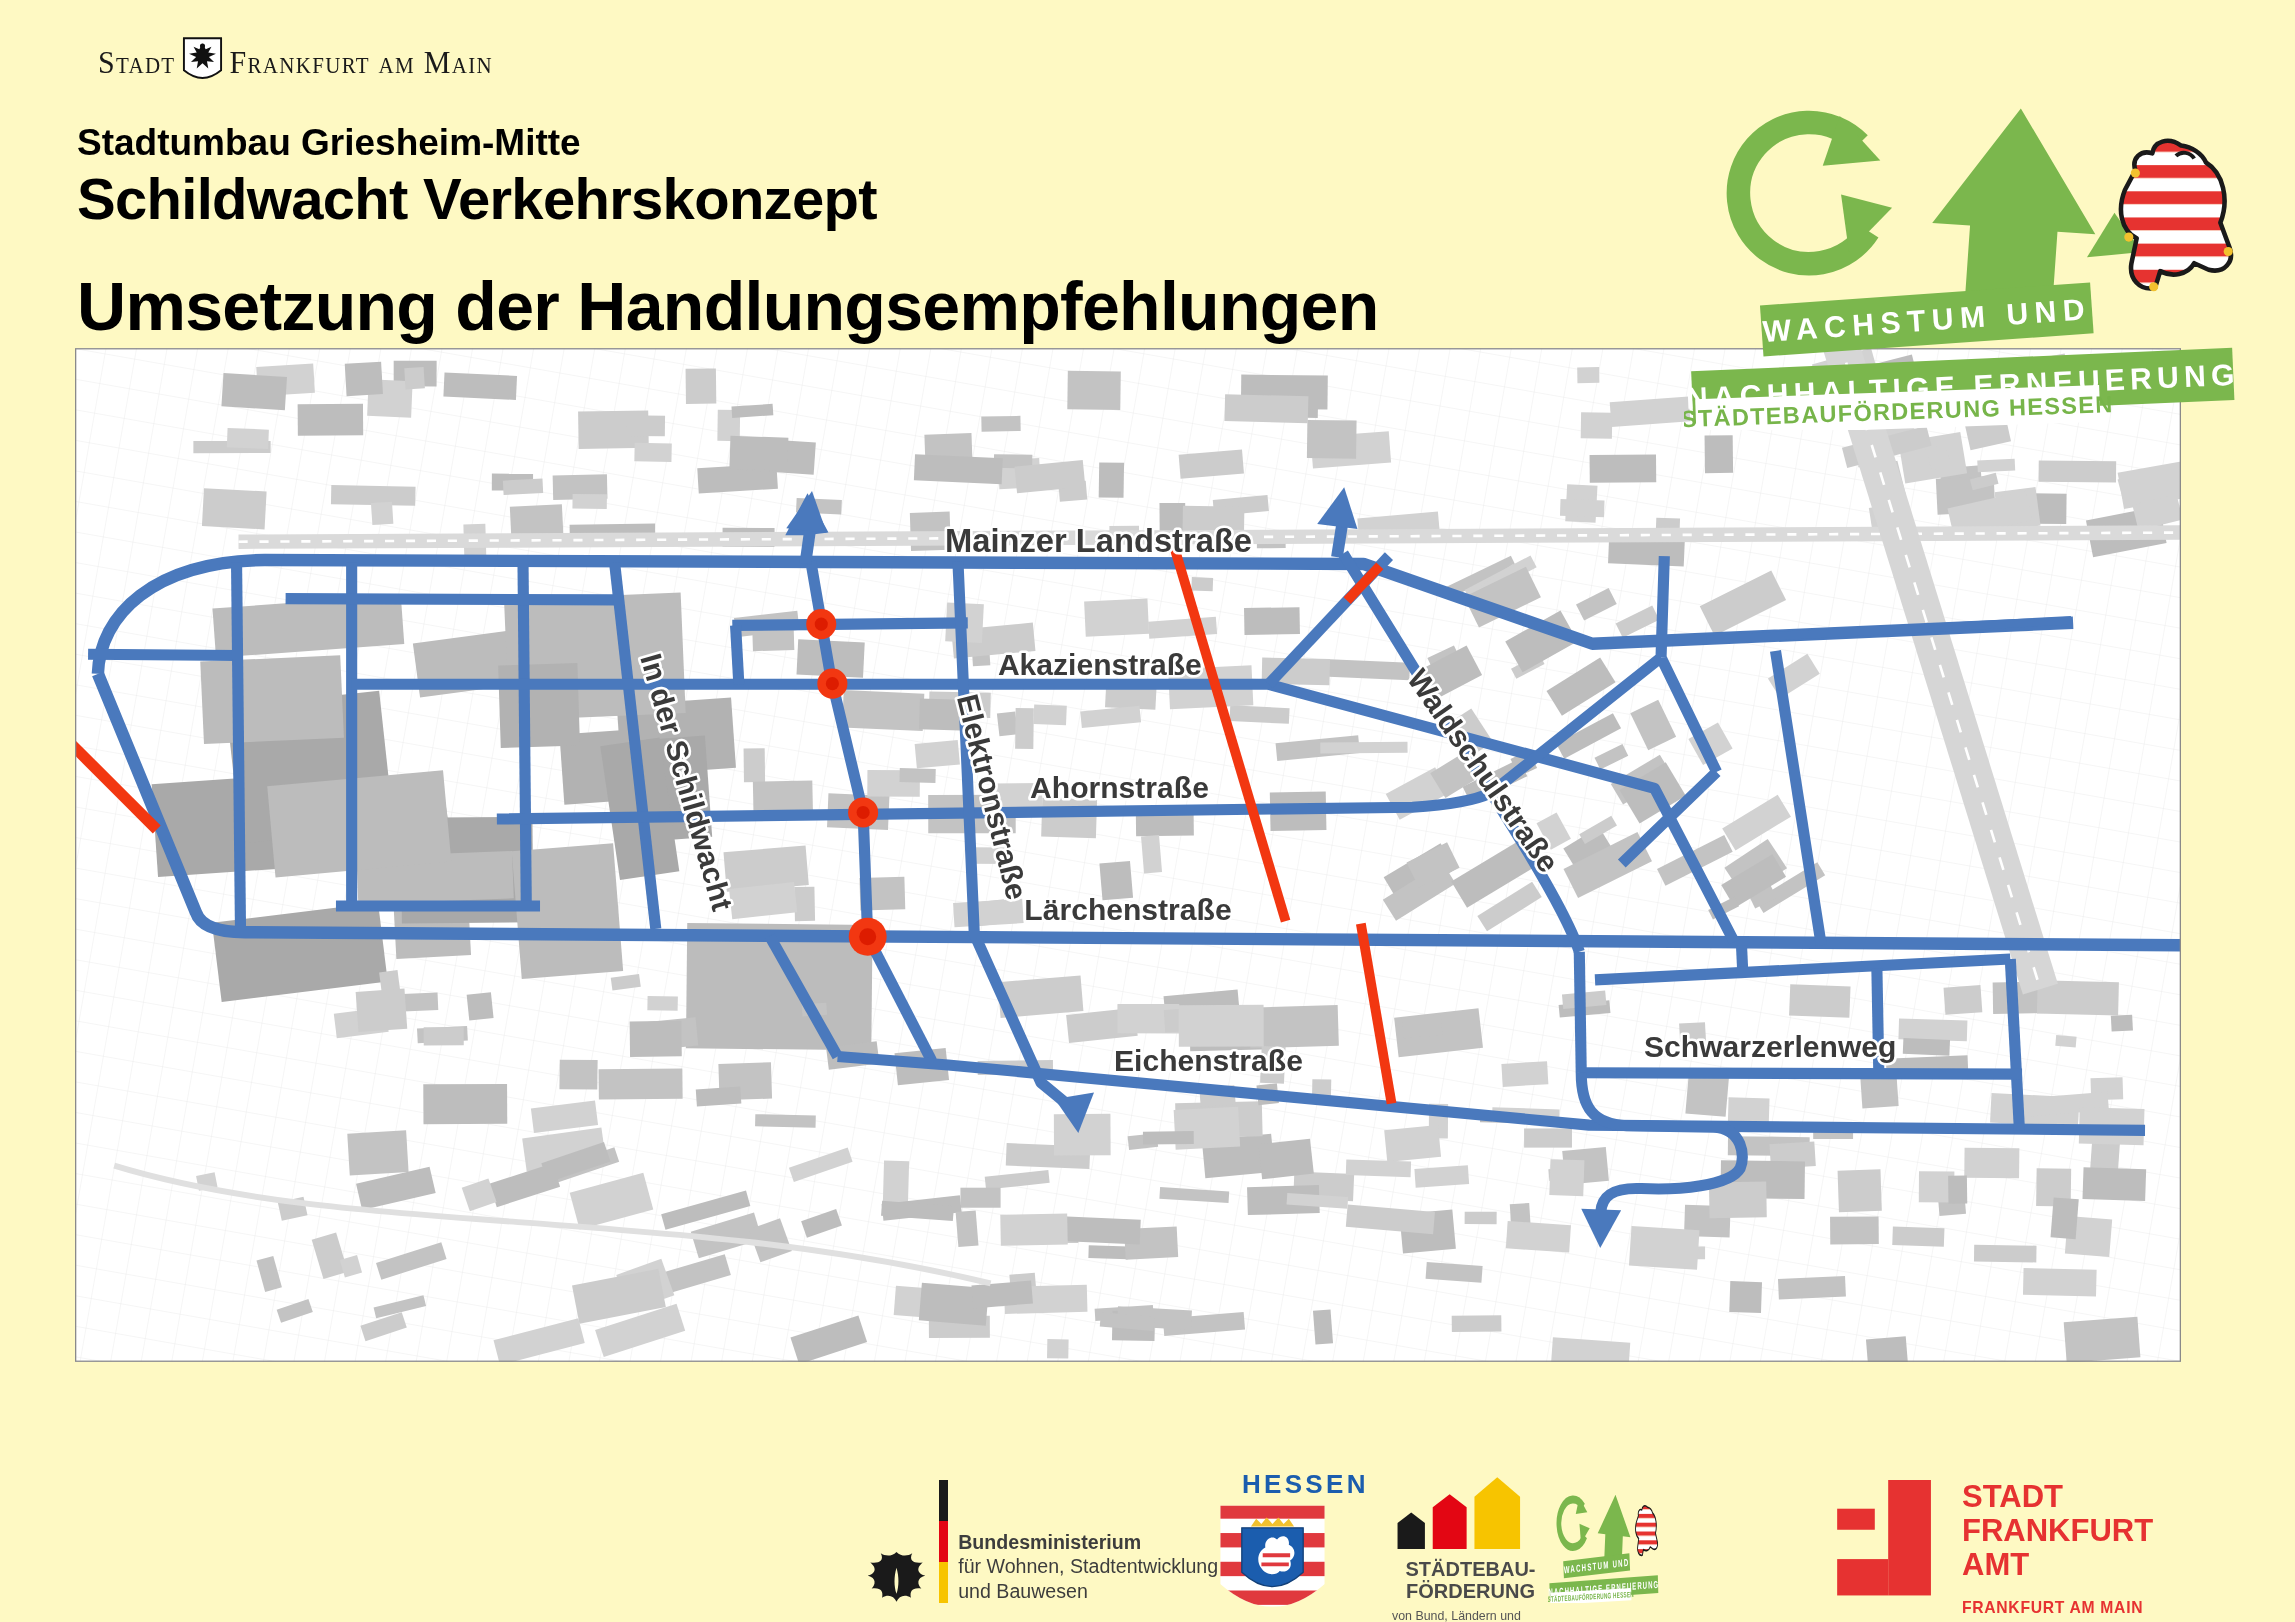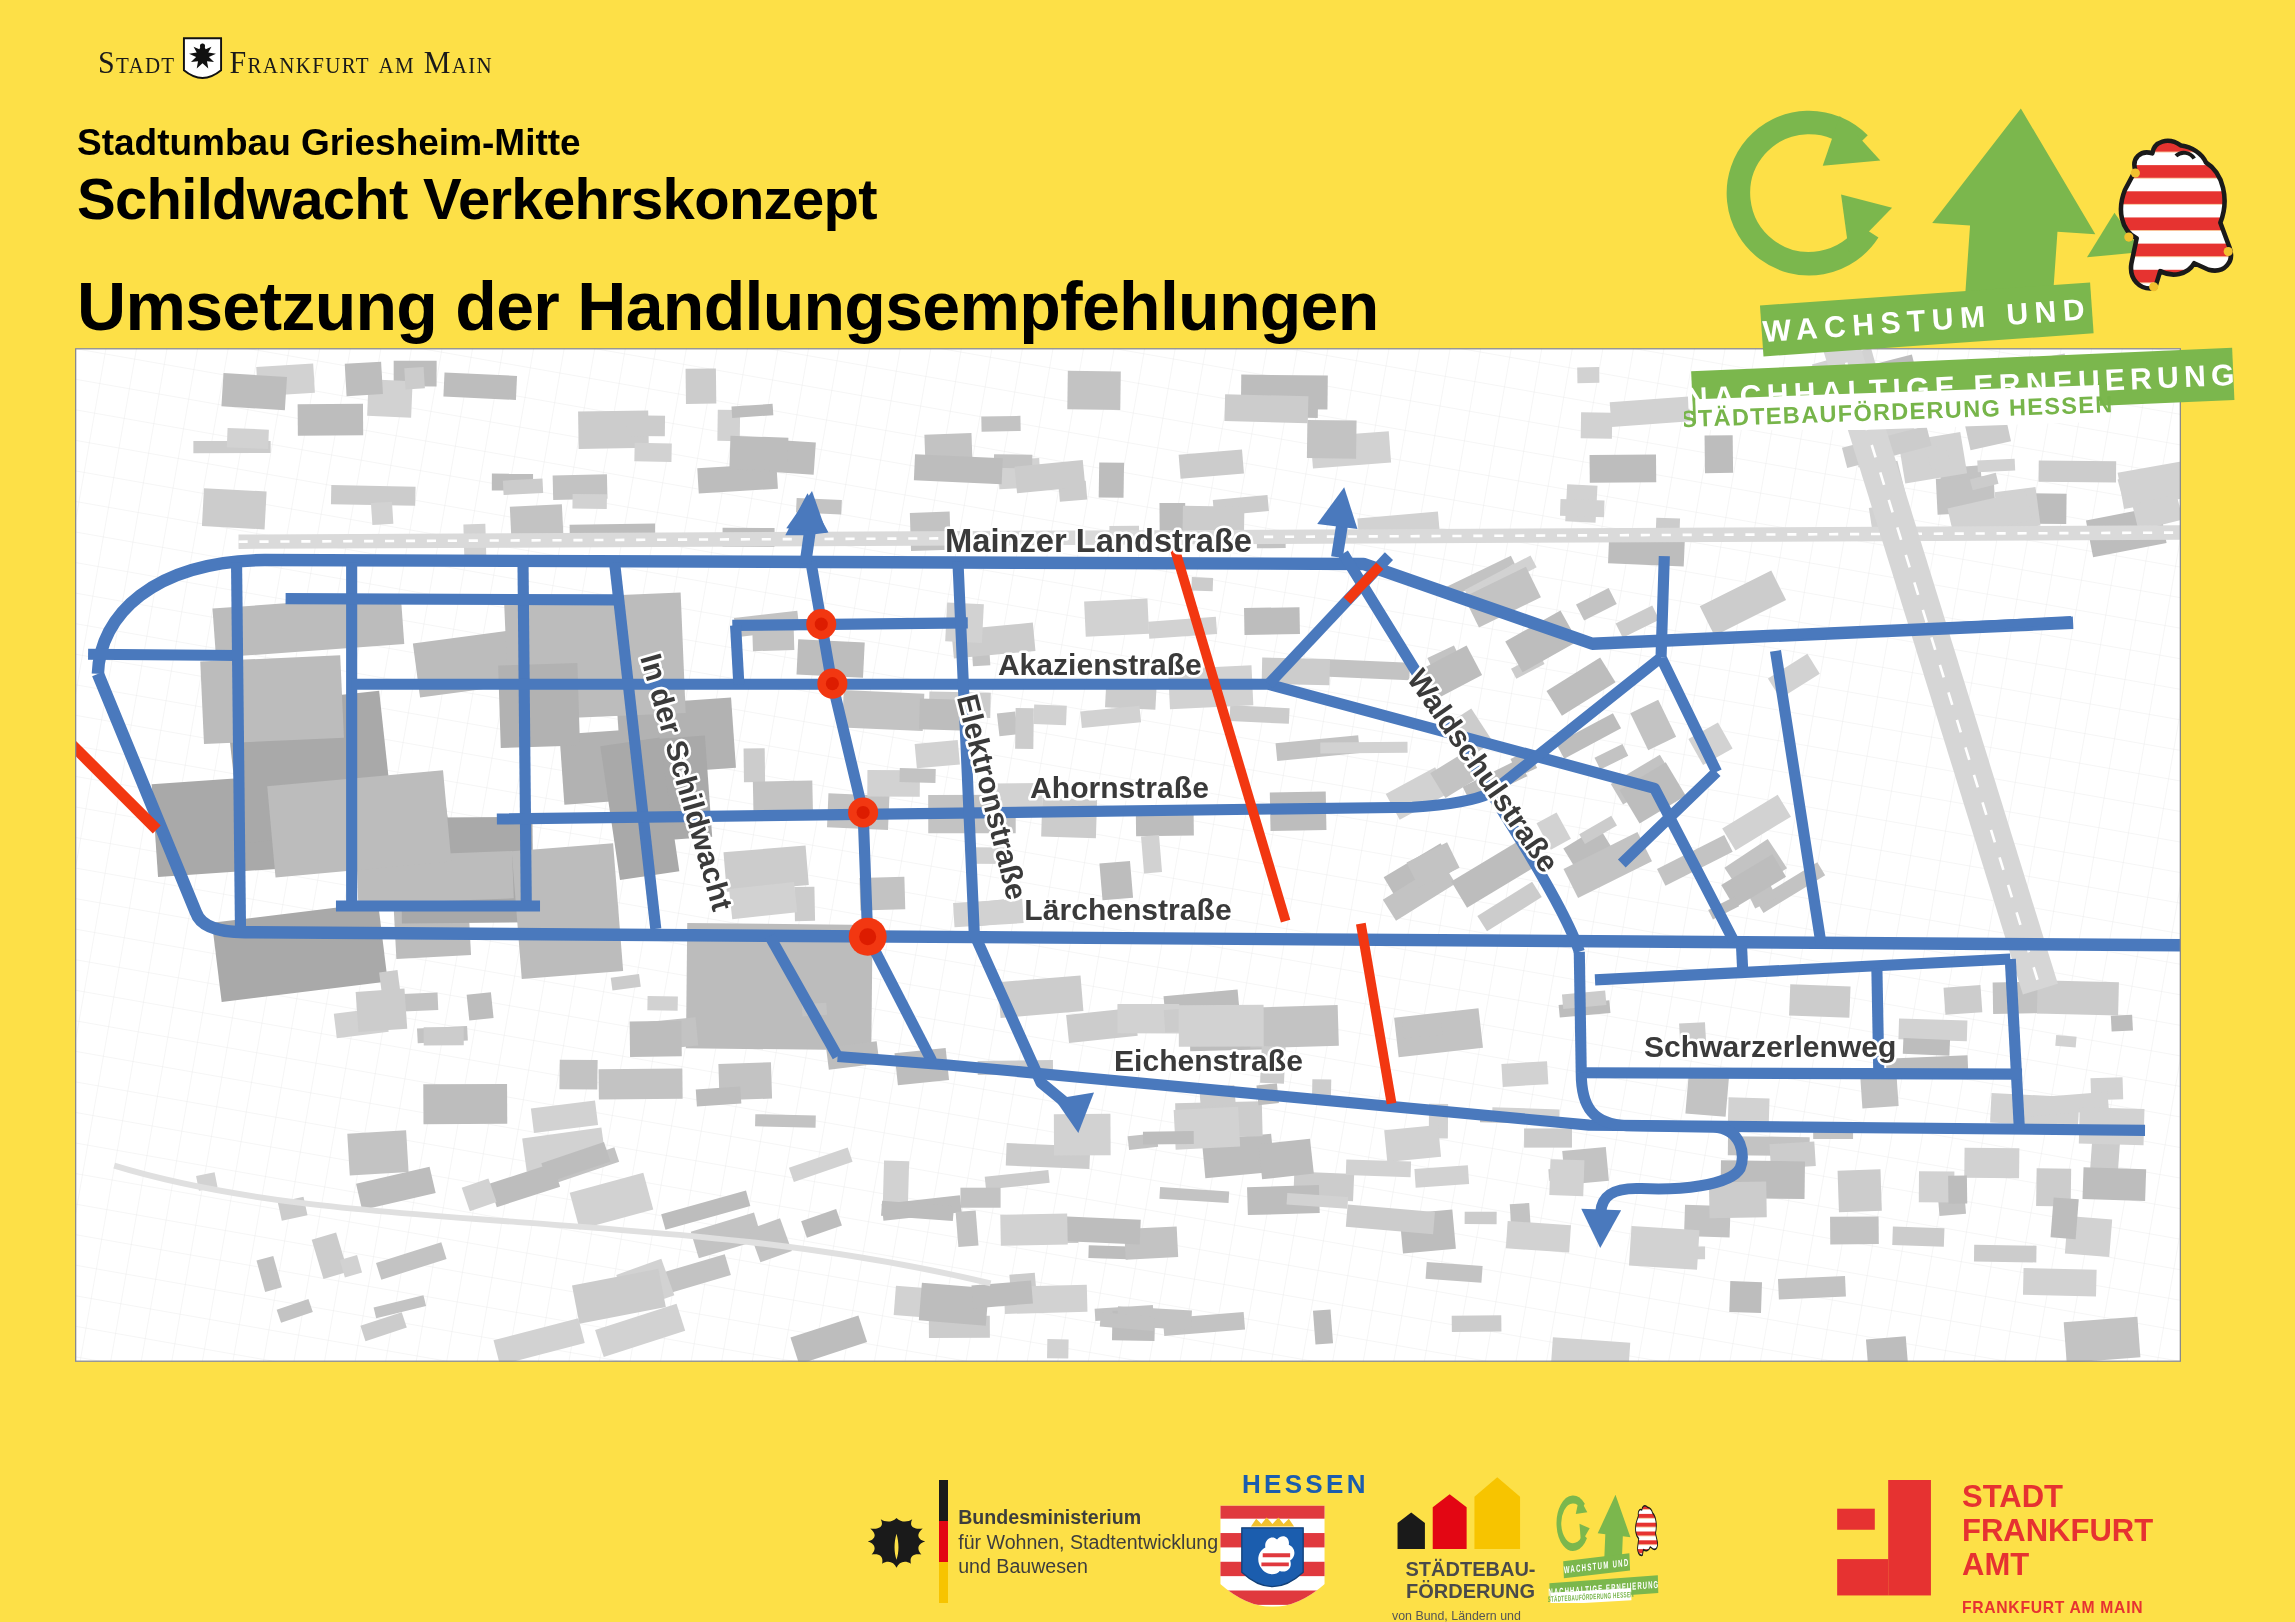--- a/index.html
+++ b/index.html
@@ -1,36 +1,36 @@
 <!DOCTYPE html>
 <html style="font-size:10.5px"><head>
 <meta charset="utf-8">
 <style>
   html,body{margin:0;padding:0;background:#fff;}
-  .page{position:relative;width:2295px;height:1622px;background:#fde047;overflow:hidden;
+  .page{position:relative;width:2295px;height:1622px;background:#fef9c3;overflow:hidden;
         font-family:"Liberation Sans",sans-serif;}
   .abs{position:absolute;}
   
   .citylogo{left:98px;top:37px;display:flex;align-items:center;gap:6.5px;color:#1a1a1a;
             font-family:"Liberation Serif",serif;font-variant:small-caps;font-size:30px;letter-spacing:1.3px;}
   .citylogo .w{transform:scaleY(1.05);}
   .h-sub {left:77px;top:122px;font-size:37px;font-weight:bold;color:#000;letter-spacing:0;}
   .h-main{left:77px;top:165px;font-size:58px;font-weight:bold;color:#000;letter-spacing:-0.7px;}
   .h-sec {left:77px;top:267px;font-size:68px;font-weight:bold;color:#000;letter-spacing:-0.7px;}
   
   .mapwrap{left:75px;top:348px;width:2106px;height:894px;z-index:1;}
   svg text.slabel{font-family:"Liberation Sans",sans-serif;font-weight:bold;fill:#3a3a3a;
                   paint-order:stroke;stroke:#ffffff;stroke-width:8px;stroke-linejoin:round;}
   
   .growthbig{left:1684px;top:103px;width:579px;height:327px;z-index:5;}
   .growthsmall{left:1548px;top:1493px;width:116px;height:110px;}
   svg text.bannertxt{font-family:"Liberation Sans",sans-serif;font-weight:bold;fill:#fff;}
   svg text.bannertxt3{font-family:"Liberation Sans",sans-serif;font-weight:bold;fill:#77b54a;}
   
-  .bund{left:865px;top:1480px;display:flex;align-items:center;gap:10.5px;}
+  .bund{left:865px;top:1480px;display:flex;align-items:flex-end;gap:10.5px;}
   .bund .bar{width:9.2px;height:123px;display:flex;flex-direction:column;}
   .bund .bar div{flex:1;}
   .bund .txt{font-size:19.6px;color:#3d3d3d;line-height:1.25;padding-top:1.3px;}
   .bund .txt .b1{font-weight:bold;}
   .hessen{left:1217px;top:1469px;width:137px;text-align:left;}
   .hessen .hw{color:#1b5dae;font-weight:bold;font-size:26px;letter-spacing:3.3px;margin-left:25px;}
   .foerd{left:1392px;top:1476px;width:157px;}
   .foerd .tt{font-size:20px;font-weight:bold;color:#4a4a4a;line-height:1.12;margin-top:6.5px;text-align:center;}
   .foerd .ss{font-size:12.4px;color:#555;line-height:1.25;margin-top:6.5px;}
   .spa{left:1837px;top:1480px;display:flex;gap:29px;}

